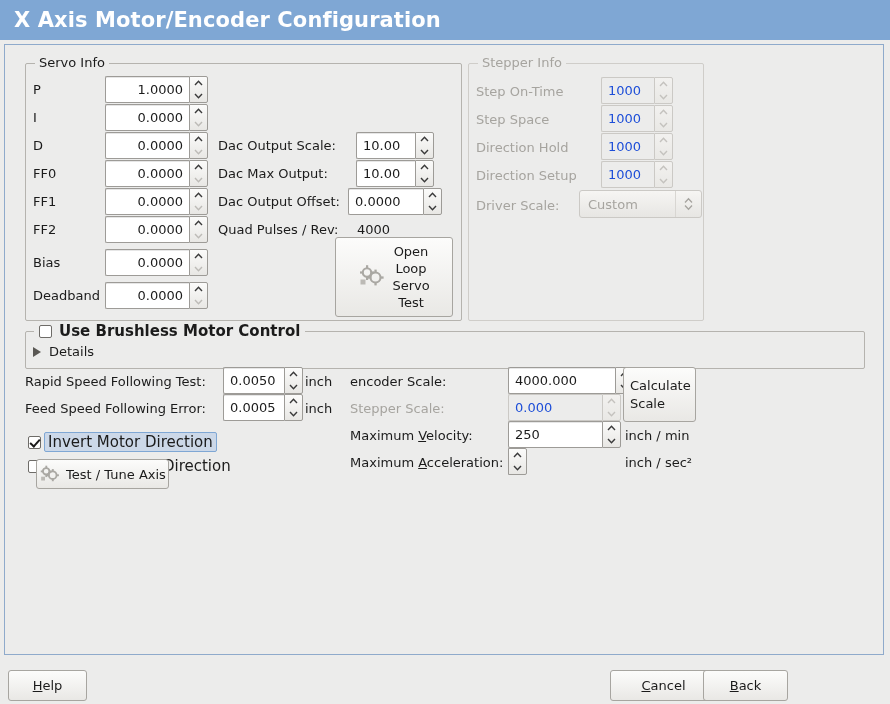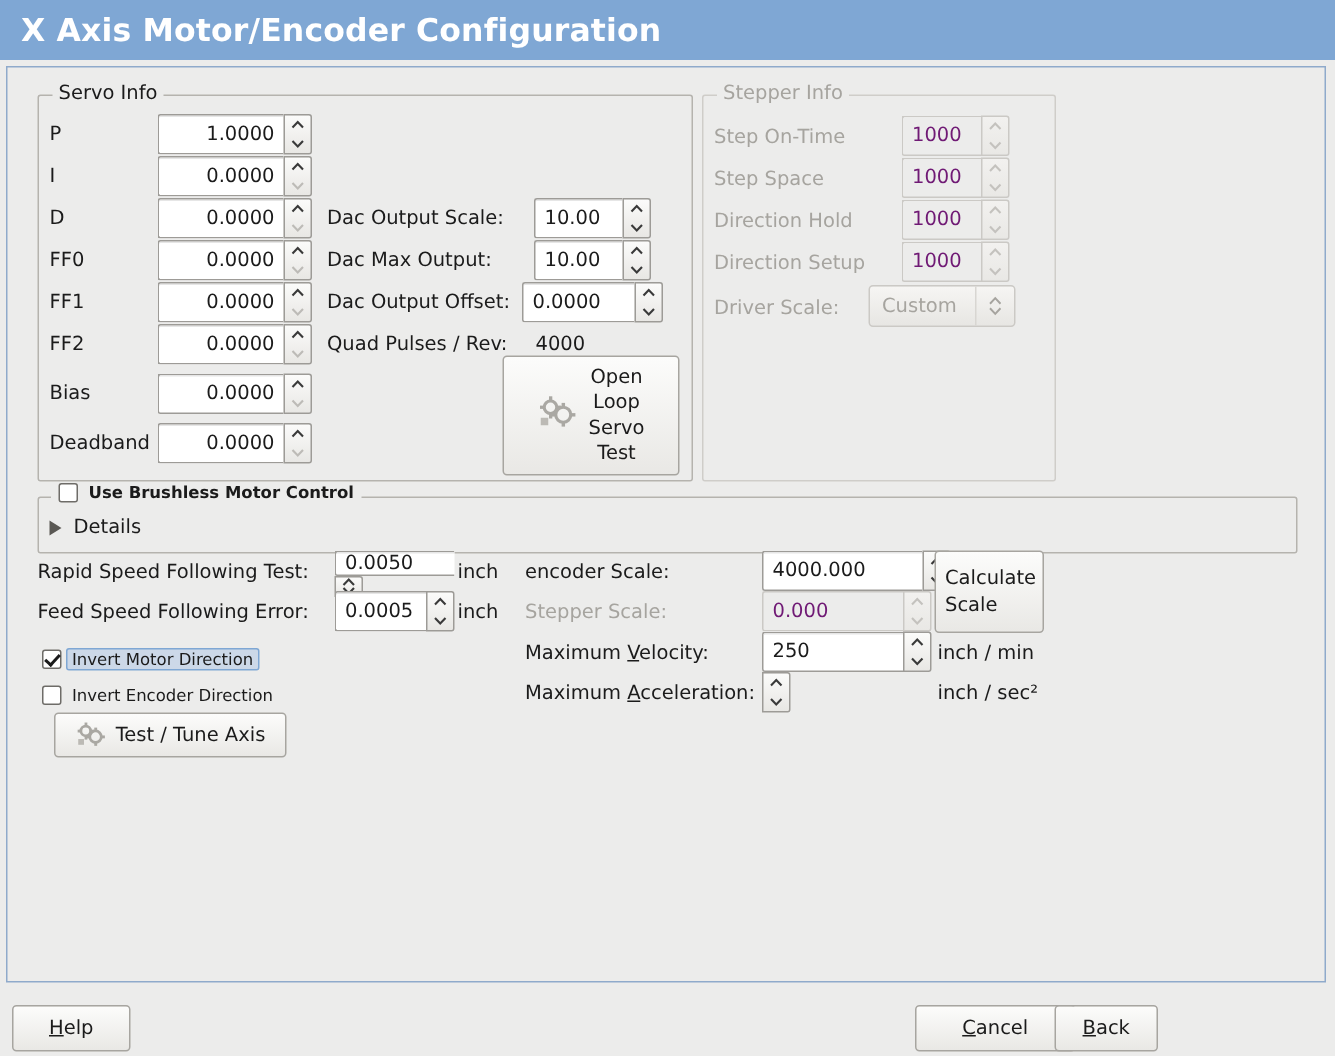--- a/index.html
+++ b/index.html
@@ -50,21 +50,21 @@
   }
   .spin.right .fld{justify-content:flex-end;}
   .spin.left  .fld{justify-content:flex-start;}
   .spin .btns{
     width:19px;border:1px solid #9d9b97;border-radius:0 2px 2px 0;
     background:linear-gradient(#fbfbfa,#e8e7e4);
     display:flex;flex-direction:column;box-sizing:border-box;
   }
   .spin .btns .ar{flex:1;display:flex;align-items:center;justify-content:center;}
   .spin .btns .ar svg{display:block;}
-  .spin.dis .fld{background:#ececeb;border-color:#cbc9c5;color:#701a75;box-shadow:none;}
+  .spin.dis .fld{background:#ececeb;border-color:#cbc9c5;color:#1d4ed8;box-shadow:none;}
   .spin.dis .btns{border-color:#cbc9c5;background:linear-gradient(#f2f1ef,#e9e8e5);}
   
   .combo{
     position:absolute;height:28px;box-sizing:border-box;display:flex;align-items:center;
     border:1px solid #cbc9c5;border-radius:3px;
     background:linear-gradient(#f6f5f3,#e7e6e3);
     padding:0 8px;font-size:13px;color:#a6a49f;
   }
   .combo .arrows{margin-left:auto;padding-left:8px;border-left:1px solid #d8d6d2;height:100%;display:flex;align-items:center;}
   
@@ -80,21 +80,21 @@
   
   .cb{position:absolute;display:flex;align-items:center;gap:7px;}
   .cb .box{
     width:13px;height:13px;border:1px solid #6e6c68;background:#fff;border-radius:2px;
     box-sizing:border-box;position:relative;flex:none;
   }
   .cb .box.on:after{
     content:"";position:absolute;left:3px;top:0px;width:4px;height:8px;
     border:solid #1b1b1b;border-width:0 2px 2px 0;transform:rotate(42deg);
   }
-  .cb .txt{font-size:11px;white-space:nowrap;}
+  .cb .txt{font-size:15px;white-space:nowrap;}
   .cb .txt.hl{
     background:#ccd8e8;border:1px solid #7fa7d4;border-radius:2px;
     padding:0px 3px;margin:-1px -4px;
   }
   
   .expander{position:absolute;display:flex;align-items:center;gap:8px;}
   .expander .tri{width:0;height:0;border-left:8px solid transparent;border-top:5px solid transparent;border-bottom:5px solid transparent;}
   
   #bottom{position:absolute;left:0;top:656px;width:890px;height:48px;background:#ececeb;}
   .gearicon{flex:none;}
@@ -388,21 +388,21 @@
           </svg>
         </div>
       <div class="ar">
           <svg width="9" height="6" viewBox="0 0 9 6">
             <path d="M1 1 L4.5 4.7 L8 1" stroke="#c4c2be" stroke-width="1.4" fill="none"></path>
           </svg>
         </div>
     </div>
   </div>
 
-  <div class="combo" style="left:574px;top:145px;width:98px;justify-content:center;">
+  <div class="combo" style="left:574px;top:145px;width:123px;justify-content:center;">
     <span>Custom</span>
     <span class="arrows">
       <svg width="9" height="14" viewBox="0 0 9 14">
         <path d="M1 5.5 L4.5 1.8 L8 5.5" stroke="#a6a49f" stroke-width="1.3" fill="none"></path>
         <path d="M1 8.5 L4.5 12.2 L8 8.5" stroke="#a6a49f" stroke-width="1.3" fill="none"></path>
       </svg>
     </span>
   </div>
 
   <div class="group" style="left:20px;top:286px;width:840px;height:38px;">
@@ -410,21 +410,21 @@
   <div class="cb" style="left:29px;top:277px;background:#ececeb;padding:0 5px;">
     <span class="box"></span>
     <span class="txt" style="font-weight:bold;">Use Brushless Motor Control</span>
   </div>
   <div class="expander" style="left:28px;top:299px;">
     <span class="tri" style="border-left-color:#5a5854;"></span>
     <span>Details</span>
   </div>
 
   <div class="lab" style="left:20px;top:330px;">Rapid Speed Following Test:</div>
-  <div class="spin left" style="left:218px;top:322px;width:80px;flex-direction:column;">
+  <div class="spin left" style="left:218px;top:322px;width:80px;">
     <div class="fld">0.0050</div>
     <div class="btns">
       <div class="ar">
           <svg width="9" height="6" viewBox="0 0 9 6">
             <path d="M1 5 L4.5 1.3 L8 5" stroke="#3a3a3a" stroke-width="1.4" fill="none"></path>
           </svg>
         </div>
       <div class="ar">
           <svg width="9" height="6" viewBox="0 0 9 6">
             <path d="M1 1 L4.5 4.7 L8 1" stroke="#3a3a3a" stroke-width="1.4" fill="none"></path>
@@ -454,21 +454,21 @@
 
   <div class="cb" style="left:23px;top:388px;">
     <span class="box on"></span>
     <span class="txt hl">Invert Motor Direction</span>
   </div>
   <div class="cb" style="left:23px;top:412px;">
     <span class="box"></span>
     <span class="txt">Invert Encoder Direction</span>
   </div>
 
-  <div class="btn" style="left:31px;top:430px;width:155px;height:30px;">
+  <div class="btn" style="left:31px;top:414px;width:133px;height:30px;">
     <span class="gearicon" style="margin-right:5px;display:flex;">
       <svg width="22" height="20" viewBox="0 0 28 26">
         <g fill="none" stroke="#aaa8a3" stroke-width="2.4">
           <circle cx="9" cy="9.5" r="4.2"></circle>
           <circle cx="17.5" cy="14.5" r="5"></circle>
         </g>
         <g fill="#aaa8a3">
           <rect x="8" y="2.2" width="2.4" height="3"></rect>
             <rect x="8" y="14" width="2.4" height="3"></rect>
           <rect x="2" y="8.4" width="3" height="2.4"></rect>
@@ -566,16 +566,16 @@
 
 </div>
 
 <div id="bottom">
   <div class="btn" style="left:8px;top:14px;width:79px;height:31px;">
     <span><u>H</u><span>elp</span></span>
   </div>
   <div class="btn" style="left:610px;top:14px;width:107px;height:31px;">
     <span><u>C</u><span>ancel</span></span>
   </div>
-  <div class="btn" style="left:703px;top:14px;width:69px;height:31px;">
+  <div class="btn" style="left:703px;top:14px;width:85px;height:31px;">
     <span><u>B</u><span>ack</span></span>
   </div>
 </div>
 
 </body></html>

